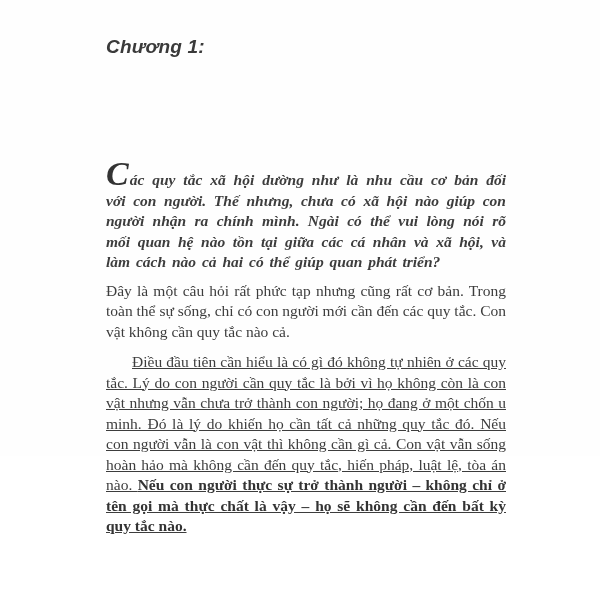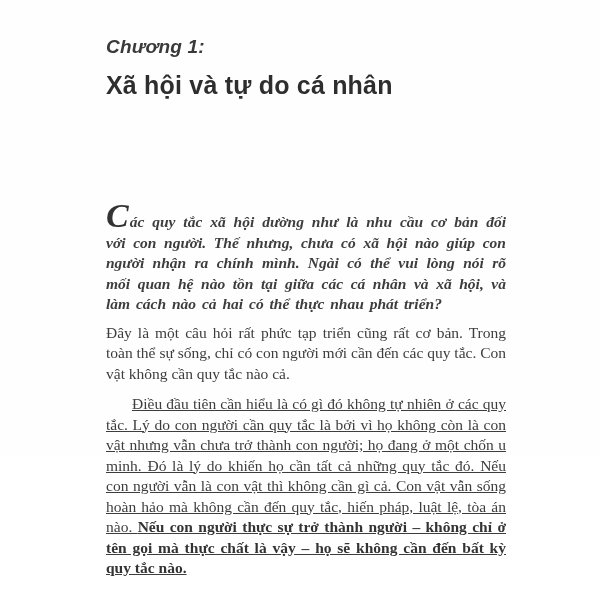--- a/index.html
+++ b/index.html
@@ -64,26 +64,25 @@
   .para-3 { text-indent: 26px; text-decoration: underline; }
   .bold-run { font-weight: 700; color: #333333; }
 </style>
 </head>
 <body>
 
 <div class="page">
 
   <div>
     <div class="chapter-label">Chương 1:</div>
-    <h1 class="page-title">Xã hội và tự do cá nhân</h1>
   </div>
 
   <div class="body-copy">
 
-    <p class="para-intro"><span class="drop-cap">C</span><span>ác quy tắc xã hội dường như là nhu cầu cơ bản đối với con người. Thế nhưng, chưa có xã hội nào giúp con người nhận ra chính mình. Ngài có thể vui lòng nói rõ mối quan hệ nào tồn tại giữa các cá nhân và xã hội, và làm cách nào cả hai có thể thực nhau phát triển?</span></p>
+    <p class="para-intro"><span class="drop-cap">C</span><span>ác quy tắc xã hội dường như là nhu cầu cơ bản đối với con người. Thế nhưng, chưa có xã hội nào giúp con người nhận ra chính mình. Ngài có thể vui lòng nói rõ mối quan hệ nào tồn tại giữa các cá nhân và xã hội, và làm cách nào cả hai có thể giúp quan phát triển?</span></p>
 
-    <p class="para-2">Đây là một câu hỏi rất phức tạp triển cũng rất cơ bản. Trong toàn thể sự sống, chỉ có con người mới cần đến các quy tắc. Con vật không cần quy tắc nào cả.</p>
+    <p class="para-2">Đây là một câu hỏi rất phức tạp nhưng cũng rất cơ bản. Trong toàn thể sự sống, chỉ có con người mới cần đến các quy tắc. Con vật không cần quy tắc nào cả.</p>
 
     <p class="para-3"><span>Điều đầu tiên cần hiểu là có gì đó không tự nhiên ở các quy tắc. Lý do con người cần quy tắc là bởi vì họ không còn là con vật nhưng vẫn chưa trở thành con người; họ đang ở một chốn u minh. Đó là lý do khiến họ cần tất cả những quy tắc đó. Nếu con người vẫn là con vật thì không cần gì cả. Con vật vẫn sống hoàn hảo mà không cần đến quy tắc, hiến pháp, luật lệ, tòa án nào. </span><span class="bold-run">Nếu con người thực sự trở thành người – không chỉ ở tên gọi mà thực chất là vậy – họ sẽ không cần đến bất kỳ quy tắc nào.</span></p>
 
   </div>
 
 </div>
 
 </body></html>

